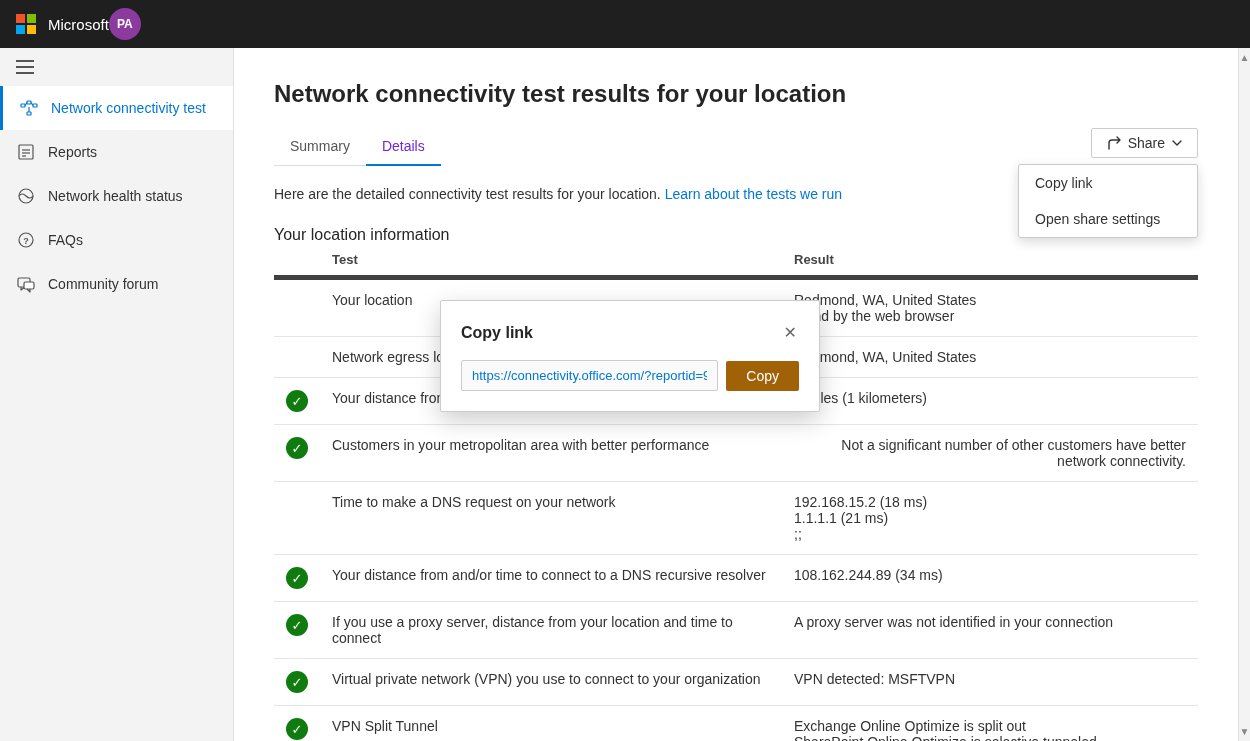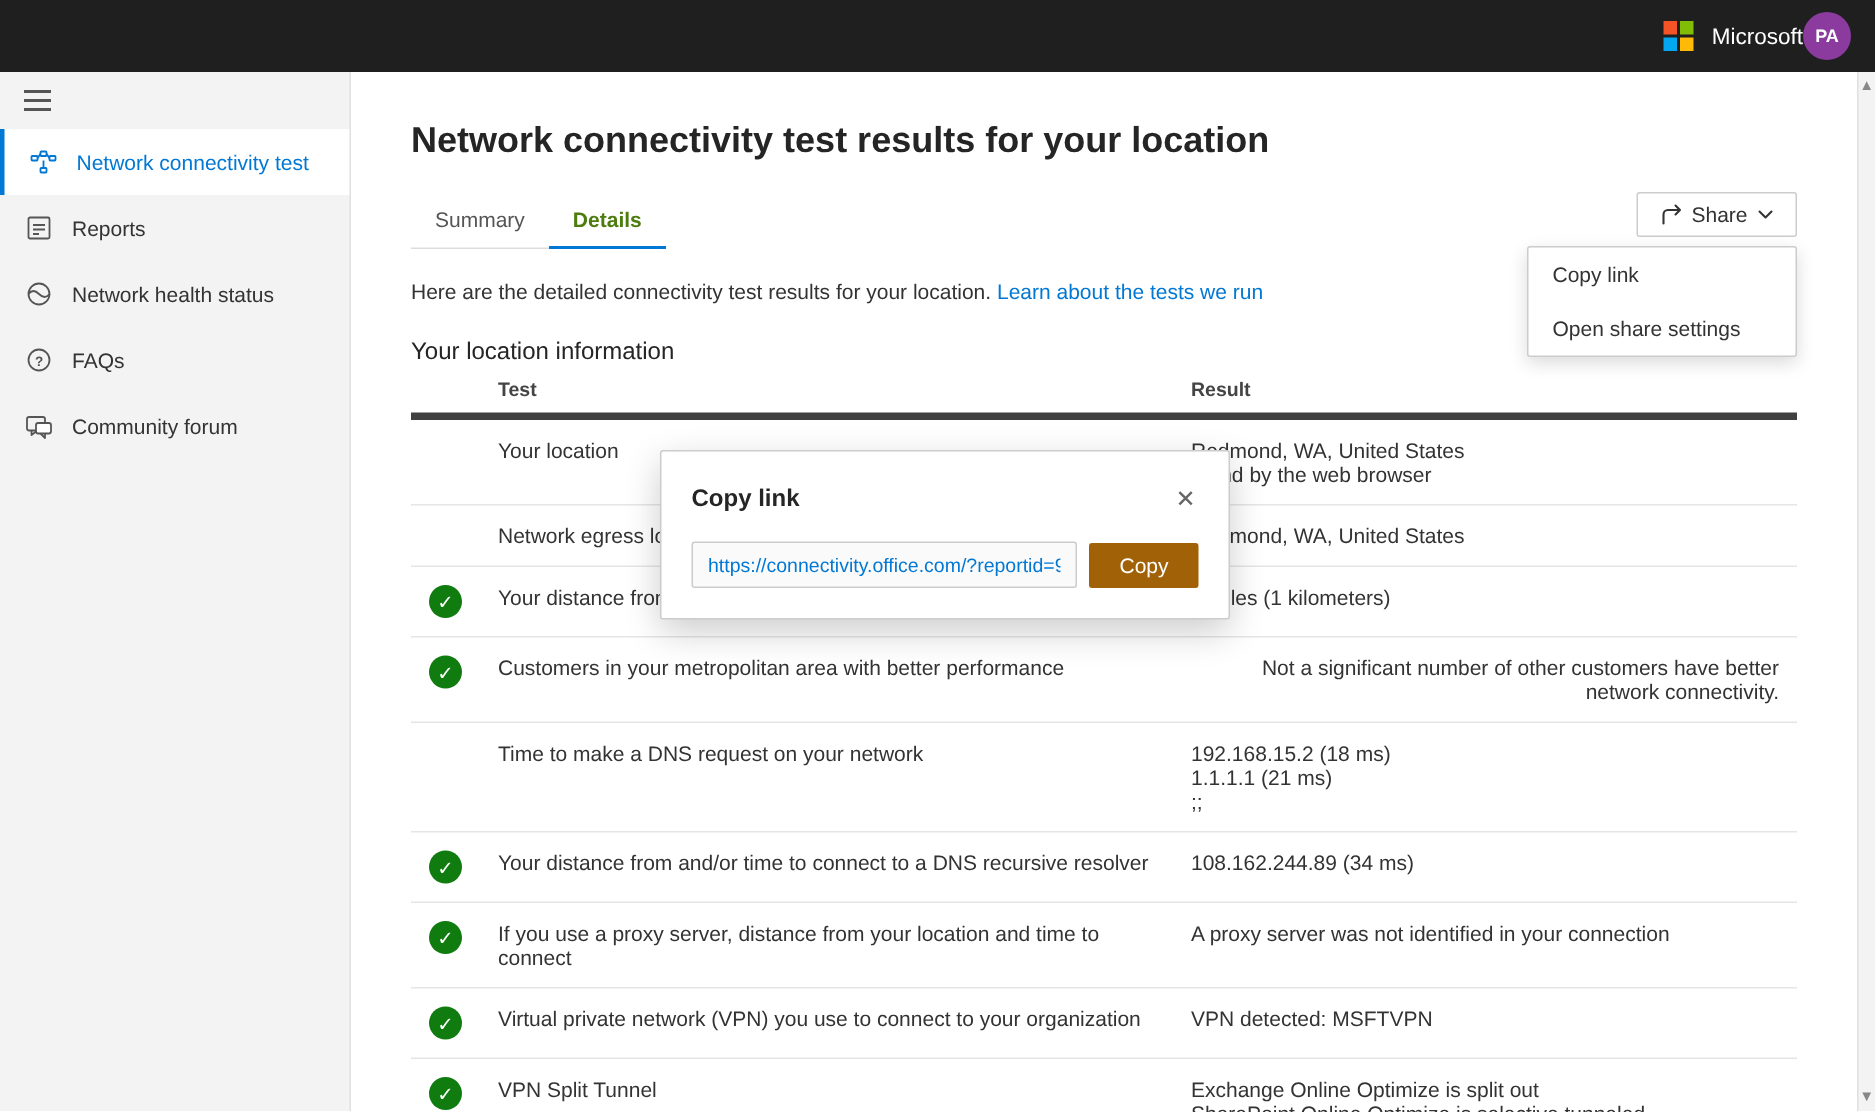--- a/index.html
+++ b/index.html
@@ -4,21 +4,21 @@
   <style>
     * { box-sizing: border-box; margin: 0; padding: 0; }
     body { font-family: 'Segoe UI', sans-serif; font-size: 14px; color: #333; background: #fff; display: flex; flex-direction: column; height: 741px; overflow: hidden; }
 
     
     .topbar {
       background: #1f1f1f;
       height: 48px;
       display: flex;
       align-items: center;
-      justify-content: flex-end;
+      justify-content: flex-start;
       padding: 12px 16px;
       flex-shrink: 0;
     }
     .topbar-left { display: flex; align-items: center; gap: 12px; }
     .ms-logo { display: flex; gap: 2px; flex-wrap: wrap; width: 20px; height: 20px; }
     .ms-logo span { width: 9px; height: 9px; }
     .ms-logo span:nth-child(1) { background: #f35325; }
     .ms-logo span:nth-child(2) { background: #81bc06; }
     .ms-logo span:nth-child(3) { background: #05a6f0; }
     .ms-logo span:nth-child(4) { background: #ffba08; }
@@ -57,21 +57,21 @@
     .main { flex: 1; overflow-y: auto; padding: 32px 40px; position: relative; }
 
     .page-title { font-size: 24px; font-weight: 600; color: #252525; margin-bottom: 20px; }
 
     
     .tabs { display: flex; gap: 0; border-bottom: 1px solid #ddd; margin-bottom: 20px; }
     .tab {
       padding: 10px 16px; cursor: pointer; font-size: 14px; color: #555;
       border-bottom: 2px solid transparent; margin-bottom: -1px;
     }
-    .tab.active { color: #4d7c0f; border-bottom-color: #0078d4; font-weight: 700; }
+    .tab.active { color: #6d28d9; border-bottom-color: #0078d4; font-weight: 400; }
 
     
     .header-row { display: flex; justify-content: space-between; align-items: flex-start; }
     .share-area { position: relative; }
     .share-btn {
       display: flex; align-items: center; gap: 6px;
       padding: 6px 14px; border: 1px solid #ccc; background: #fff;
       cursor: pointer; font-size: 14px; color: #333; border-radius: 2px;
     }
     .share-dropdown {

